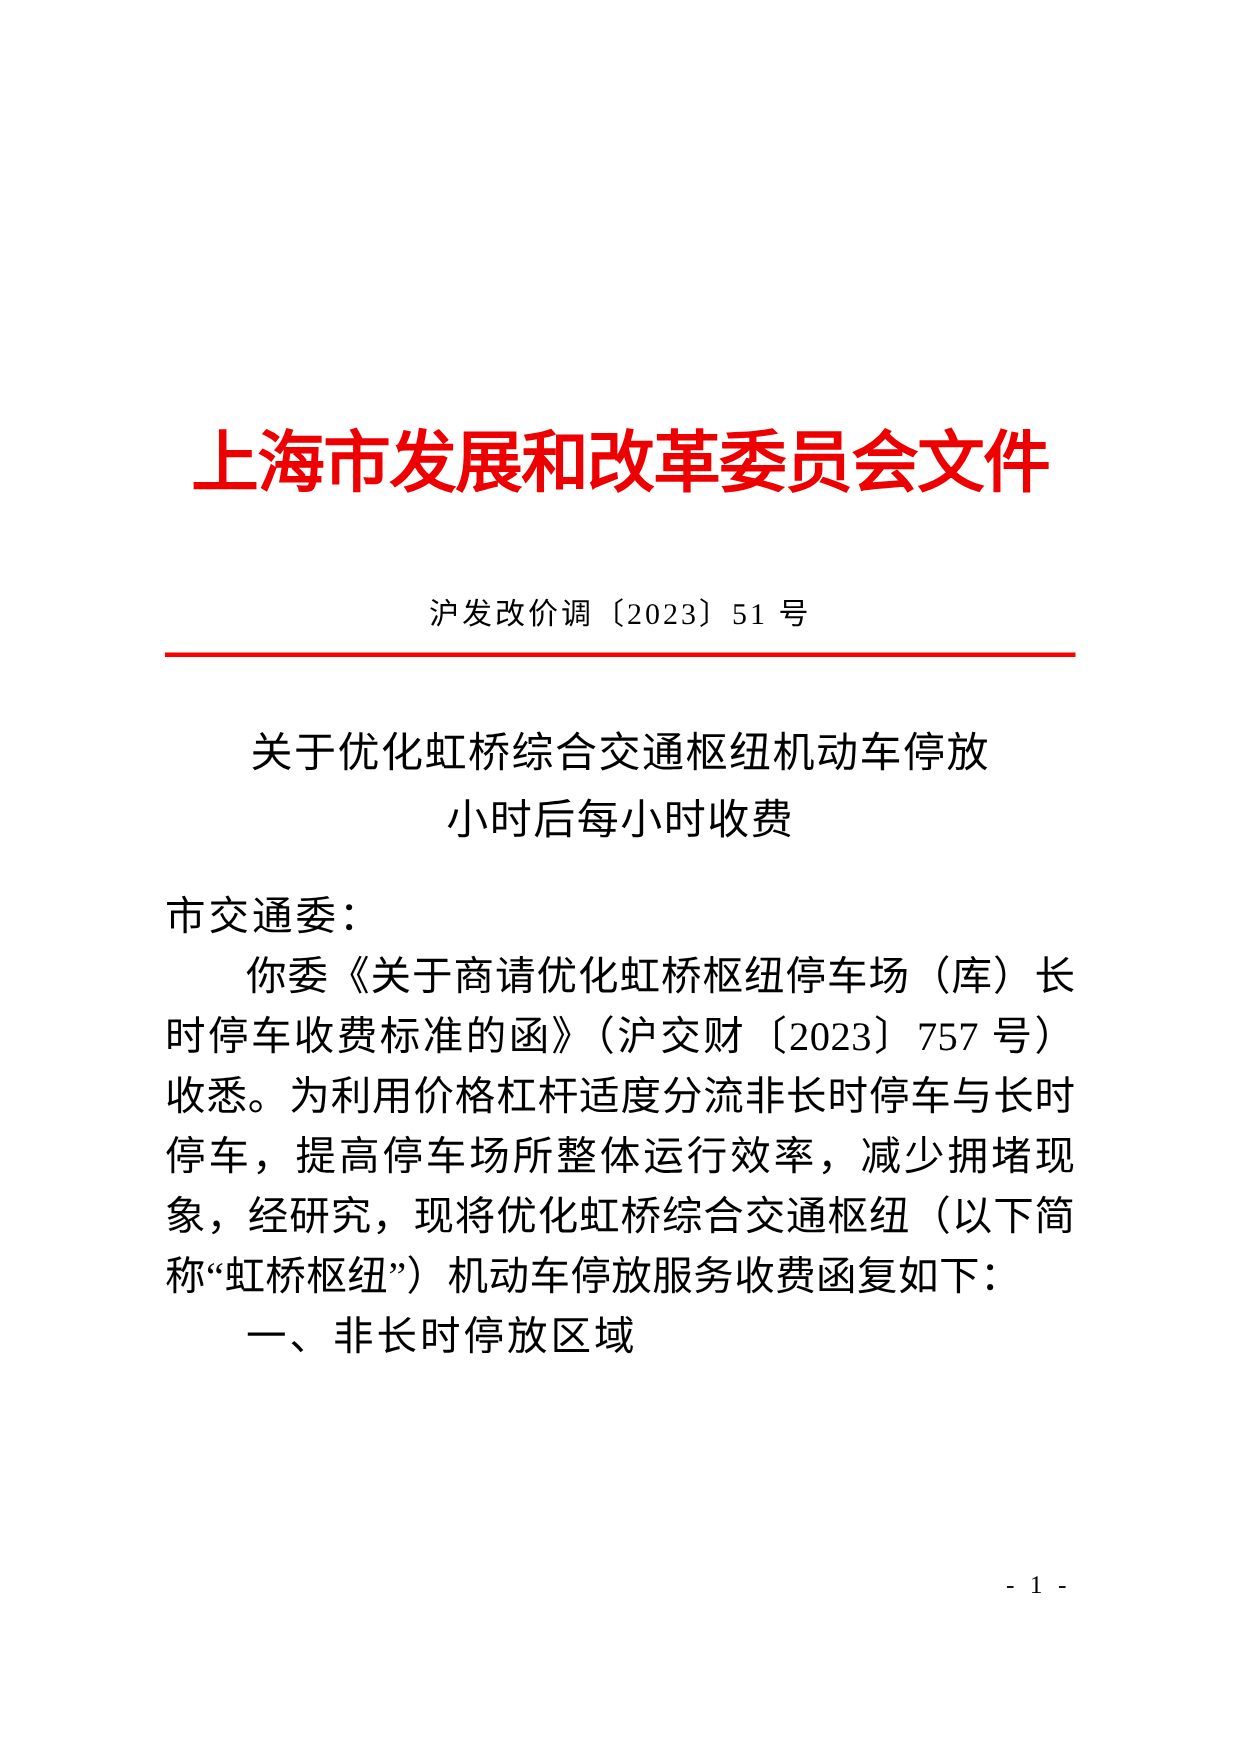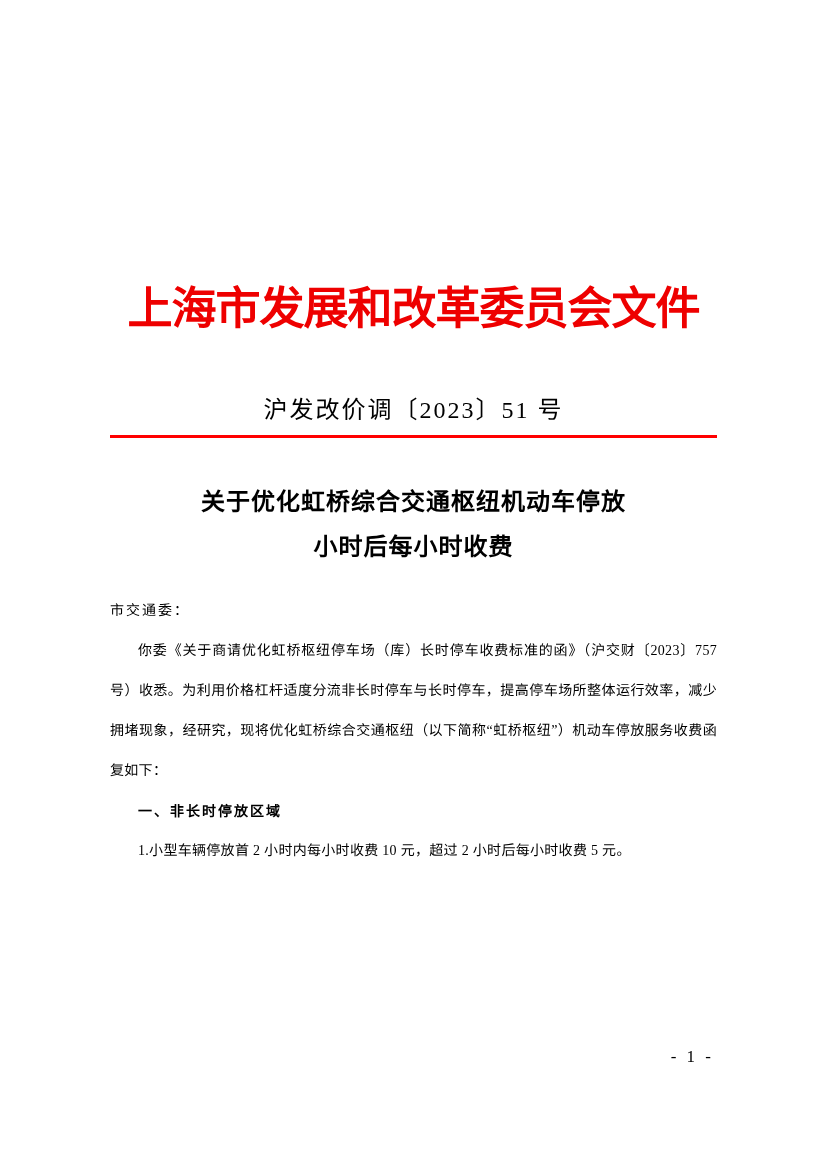--- a/index.html
+++ b/index.html
@@ -23,61 +23,61 @@
     font-size: 45px;
     line-height: 62px;
     font-weight: bold;
     text-align: center;
     letter-spacing: -1px;
     color: #ee0000;
     white-space: nowrap;
   }
   .doc-number {
     margin-top: 58px;
-    font-size: 24px;
+    font-size: 20px;
     line-height: 24px;
     text-align: center;
     letter-spacing: 2px;
     color: #000000;
   }
   .red-divider {
     margin-top: 13px;
     height: 3px;
     background: #ff0000;
   }
   .doc-title {
     margin: 42px 0 0 0;
-    font-size: 24px;
+    font-size: 28px;
     line-height: 45px;
-    font-weight: bold;
+    font-weight: normal;
     text-align: center;
     letter-spacing: 1px;
     color: #000000;
   }
   .letter-body {
     margin-top: 21px;
-    font-size: 14px;
+    font-size: 27px;
     line-height: 40px;
     letter-spacing: 0.3px;
     text-align: justify;
   }
   .letter-body p {
     margin: 0;
   }
   .addressee {
     text-indent: 0;
     letter-spacing: 2px;
   }
   .body-para {
     text-indent: 2em;
   }
   .section-heading {
     text-indent: 2em;
     font-family: "Liberation Sans", sans-serif;
-    font-weight: bold;
+    font-weight: normal;
     letter-spacing: 2px;
   }
   .page-number {
     position: absolute;
     right: 112px;
     bottom: 103px;
     font-size: 17px;
     line-height: 18px;
     letter-spacing: 3px;
     color: #000000;
@@ -100,20 +100,19 @@
       <span>小时后每小时收费</span>
     </div>
 
     <div class="letter-body">
       <p class="addressee">市交通委：</p>
 
       <p class="body-para">你委《关于商请优化虹桥枢纽停车场（库）长时停车收费标准的函》（沪交财〔2023〕757 号）收悉。为利用价格杠杆适度分流非长时停车与长时停车，提高停车场所整体运行效率，减少拥堵现象，经研究，现将优化虹桥综合交通枢纽（以下简称“虹桥枢纽”）机动车停放服务收费函复如下：</p>
 
       <p class="section-heading">一、非长时停放区域</p>
 
-      <p class="body-para">1.小型车辆停放首 2 小时内每小时收费 10 元，超过 2 小时后每小时收费 5 元。</p>
 
     </div>
 
   </div>
 
   <div class="page-number">- 1 -</div>
 </div>
 
 </body></html>

